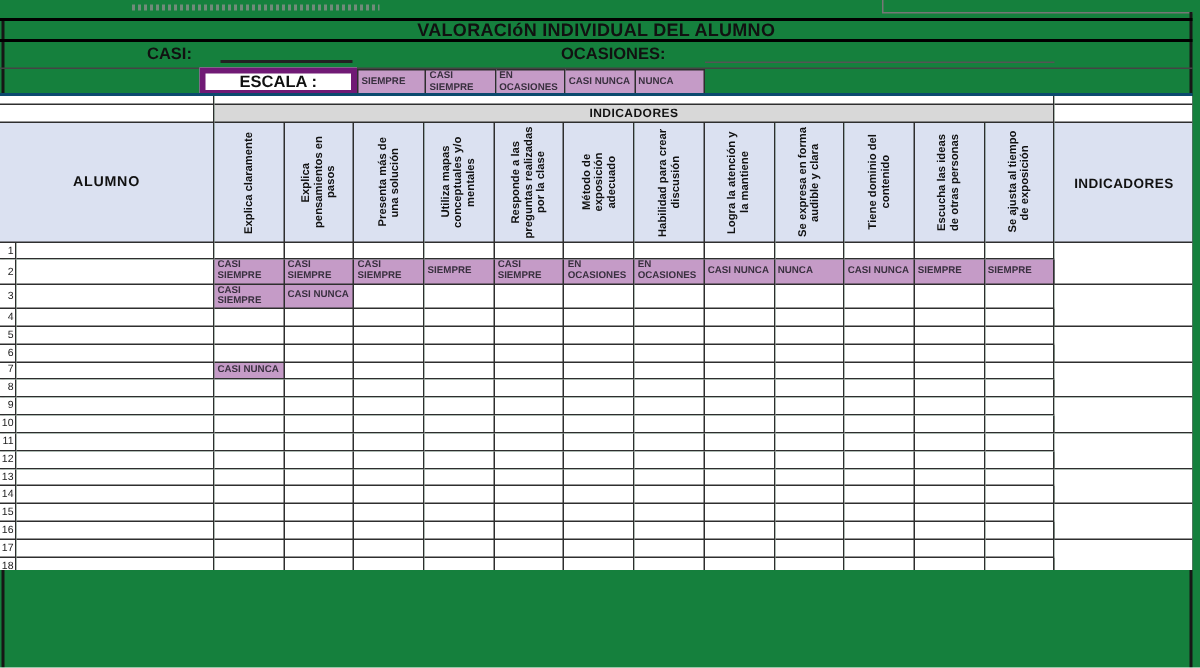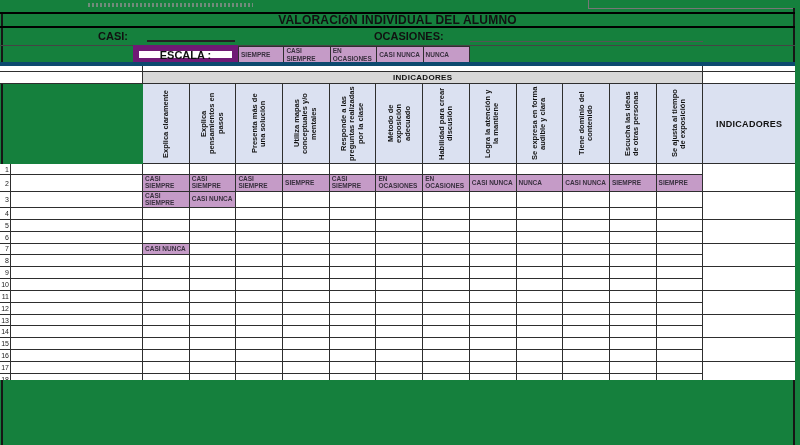--- a/index.html
+++ b/index.html
@@ -22,30 +22,30 @@
   .title-row span { font-weight:bold; font-size:12px; letter-spacing:.2px; }
 
   .field-row { position:absolute; left:0; top:28px; width:795px; height:17px; font-weight:bold; font-size:11px; }
   .grupo-label    { position:absolute; left:98px;  top:2px; }
   .grupo-line     { position:absolute; left:147px; top:12px; width:88px;  border-bottom:2px solid #222; }
   .profesor-label { position:absolute; left:374px; top:2px; }
   .profesor-line  { position:absolute; left:470px; top:13px; width:233px; border-bottom:1px solid #555; }
 
   .escala-row { position:absolute; left:0; top:45px; width:795px; height:17px; box-sizing:border-box; border-top:1px solid #444; }
   .escala-cell { position:absolute; left:133px; top:-1px; width:105px; height:19px; box-sizing:border-box;
-    border:6px solid #701a75; background:#fff; display:flex; align-items:center; justify-content:center;
+    border:4px solid #701a75; background:#fff; display:flex; align-items:center; justify-content:center;
     font-weight:bold; font-size:11px; }
   .scale-cells { position:absolute; left:238px; top:0; height:17px; display:flex; }
   .scale-cell { width:46.4px; height:17px; box-sizing:border-box; border:1px solid var(--line); border-left:none;
     background:var(--purple); color:#39303f; font-size:6.5px; font-weight:600;
     display:flex; align-items:center; padding-left:2px; line-height:1.1; overflow:hidden; }
   .scale-cell:first-child { border-left:1px solid var(--line); }
 
   .maintable { position:absolute; left:0; top:62px; width:795px; height:318px; box-sizing:border-box;
-    border-top:4px solid #0c4a6e; display:grid; overflow:hidden;
+    border-top:2px solid #0c4a6e; display:grid; overflow:hidden;
     grid-template-columns:11px 132px repeat(12,46.7px) 92px;
     grid-template-rows:6px 12px 80px 11px 17px 16px repeat(20,11.85px); }
   .c { box-sizing:border-box; border-right:1px solid var(--line); border-bottom:1px solid var(--line);
     background:#fff; overflow:hidden; min-width:0; min-height:0; }
   .nr { border-right:none; }
   .band { background:var(--band); display:flex; align-items:center; justify-content:center;
     font-weight:bold; font-size:8px; letter-spacing:.3px; }
   .hdr { background:var(--lavender); }
   .alumno-h { display:flex; align-items:center; justify-content:center; font-weight:bold; font-size:9.5px; letter-spacing:.5px; }
   .rot { display:flex; align-items:center; justify-content:center; padding:2px 0; }
@@ -88,20 +88,21 @@
       </div>
   </div>
 
   <div class="maintable" id="mainTable">
       <div class="c " style="grid-area: 1 / 1 / auto / 3;"></div>
       <div class="c " style="grid-area: 1 / 3 / auto / 15;"></div>
       <div class="c nr" style="grid-area: 1 / 15 / auto / 16;"></div>
       <div class="c " style="grid-area: 2 / 1 / auto / 3;"></div>
       <div class="c band" style="grid-area: 2 / 3 / auto / 15;">INDICADORES</div>
       <div class="c nr" style="grid-area: 2 / 15 / auto / 16;"></div>
+      <div class="c hdr alumno-h" style="grid-area: 3 / 1 / auto / 3;">ALUMNO</div>
       <div class="c hdr rot" style="grid-area: 3 / 3;">
         <span>Explica claramente</span>
       </div>
       <div class="c hdr rot" style="grid-area: 3 / 4;">
         <span>Explica pensamientos en pasos</span>
       </div>
       <div class="c hdr rot" style="grid-area: 3 / 5;">
         <span>Presenta más de una solución</span>
       </div>
       <div class="c hdr rot" style="grid-area: 3 / 6;">

